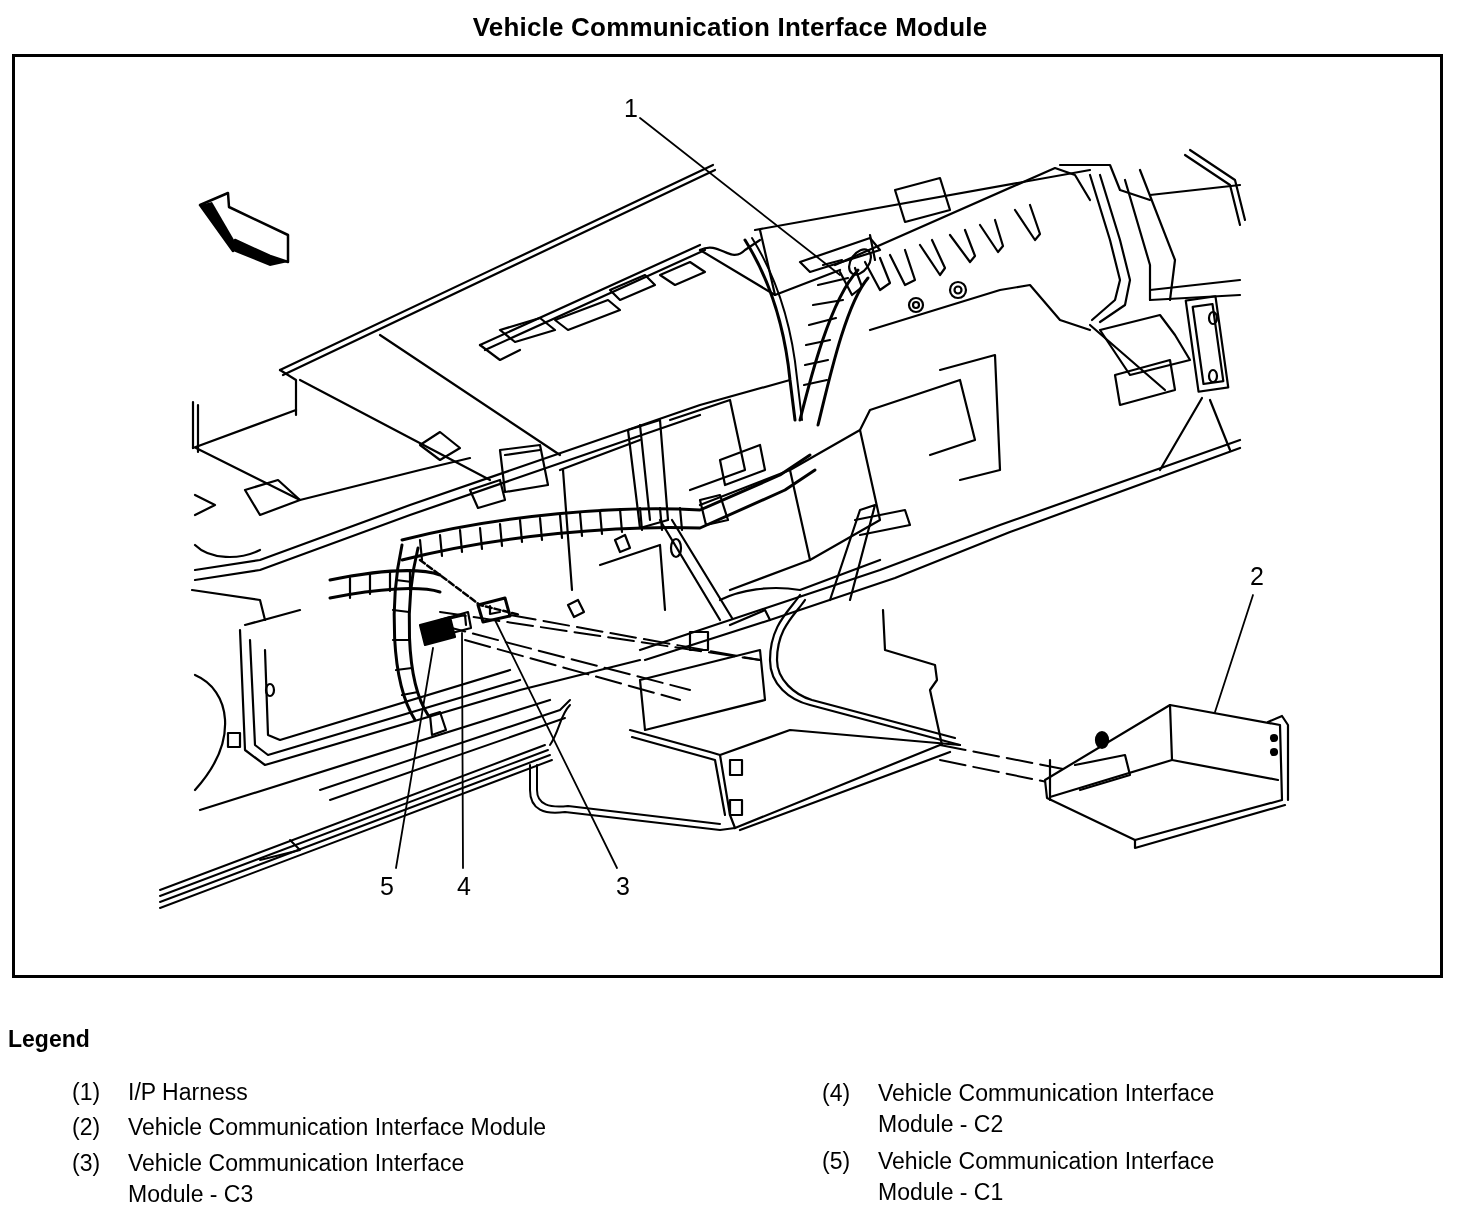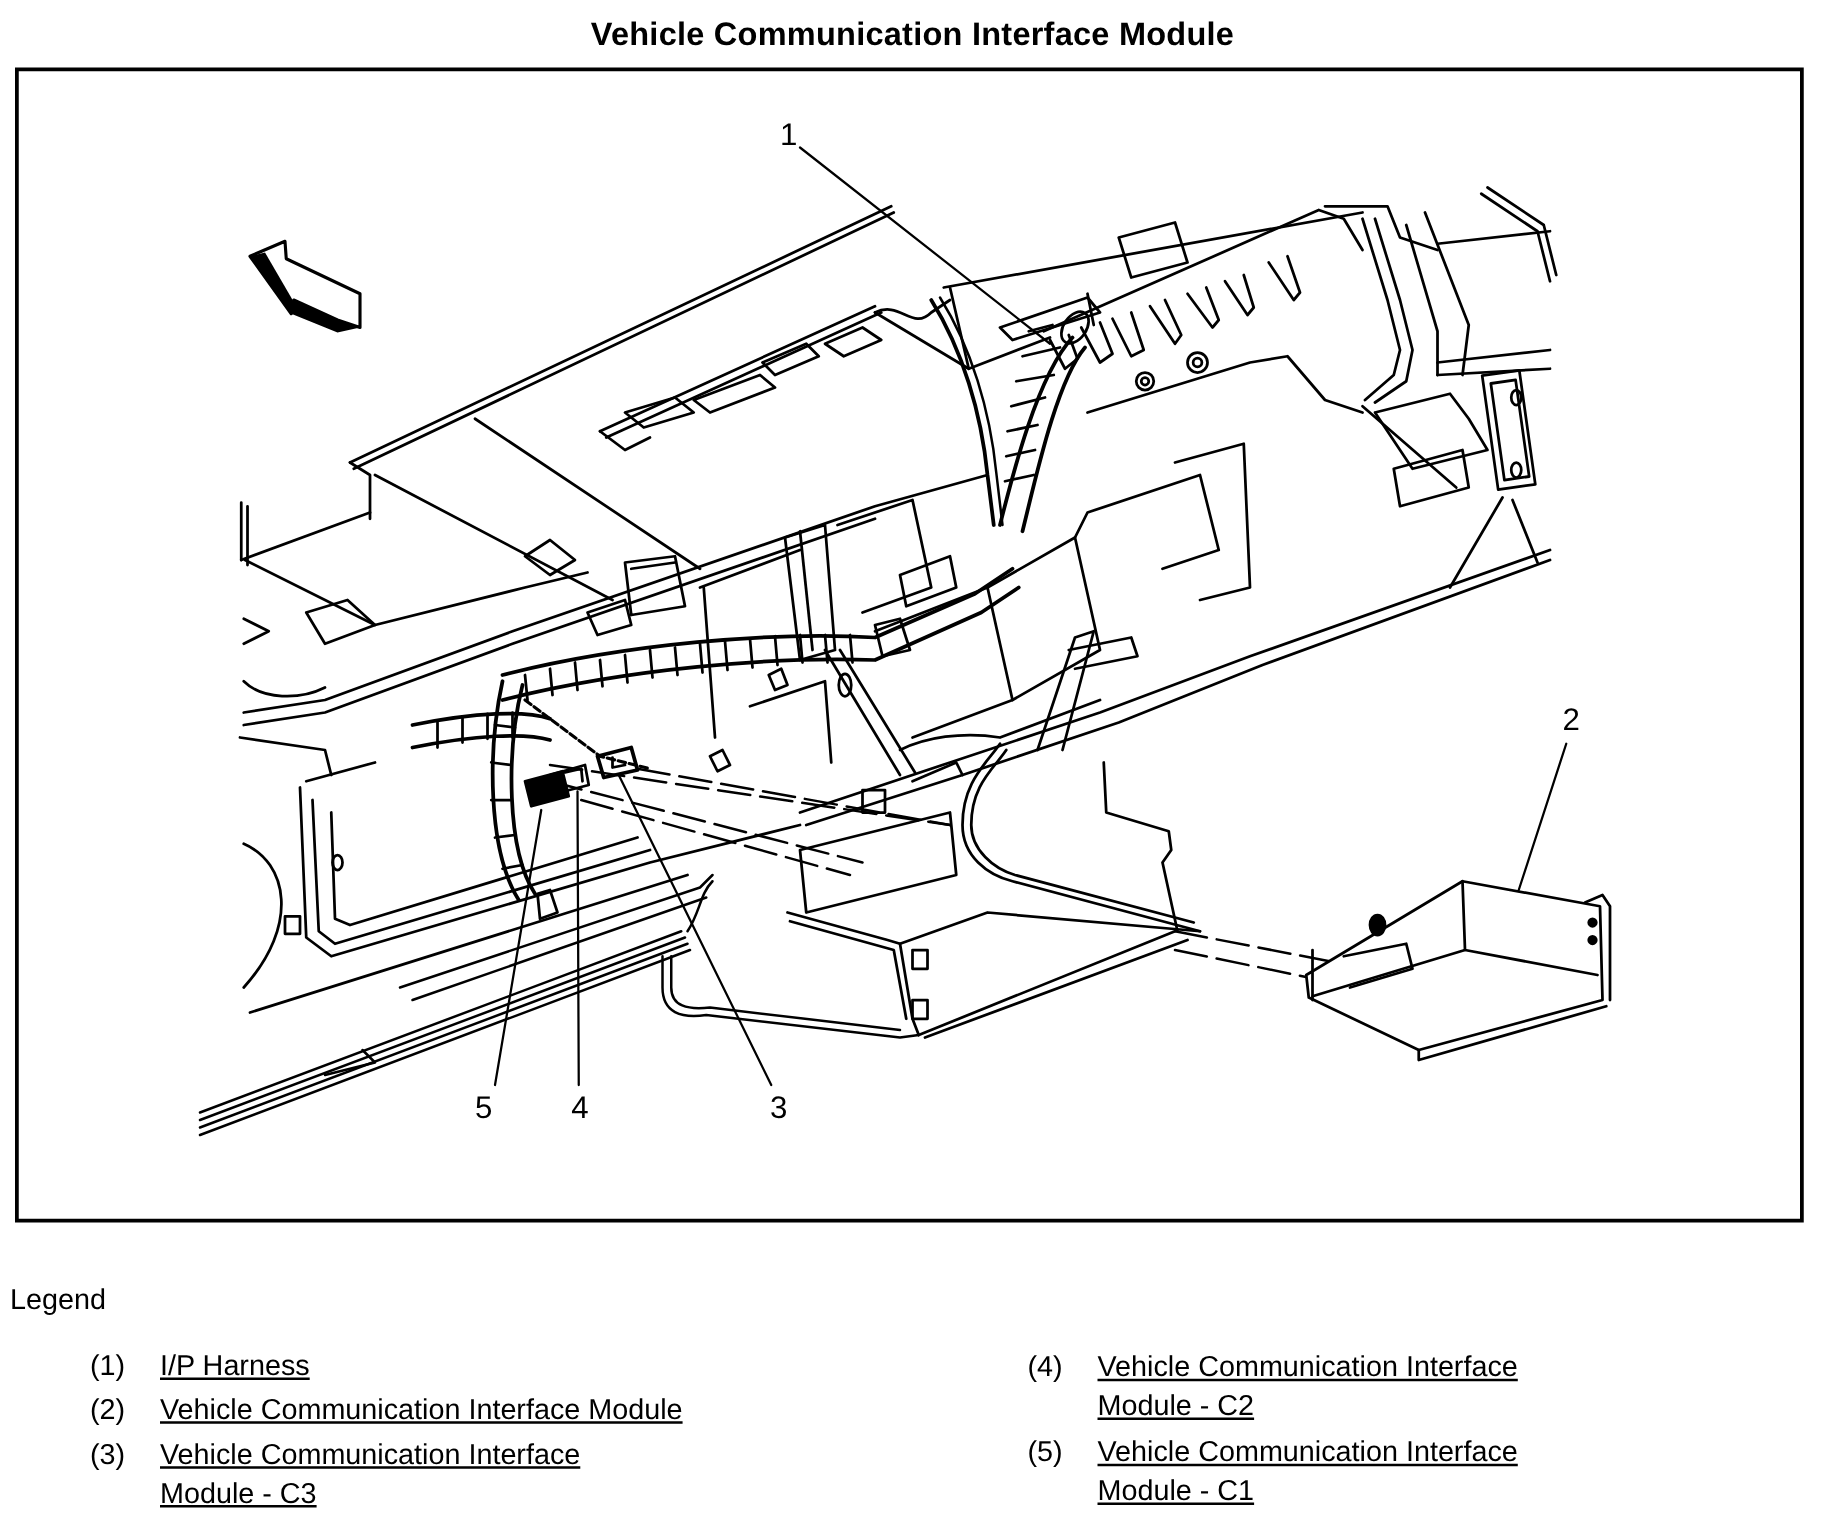--- a/index.html
+++ b/index.html
@@ -4,24 +4,24 @@
   <style>
     html, body { margin: 0; padding: 0; background: #ffffff; }
     body { width: 1472px; height: 1214px; position: relative; overflow: hidden;
            font-family: "Liberation Sans", sans-serif; color: #000; }
     .title { position: absolute; left: 0; width: 1460px; top: 12px; text-align: center;
              font-weight: bold; font-size: 26px; letter-spacing: 0.2px; }
     .frame { position: absolute; left: 12px; top: 54px; width: 1425px; height: 918px;
              border: 3px solid #000; box-sizing: content-box; }
     svg.art { position: absolute; left: 0; top: 0; }
     .callout { position: absolute; font-size: 25px; font-weight: normal; }
-    .legend-title { position: absolute; left: 8px; top: 1026px; font-weight: normal; font-size: 23px; }
+    .legend-title { position: absolute; left: 8px; top: 1026px; font-weight: bold; font-size: 23px; }
     .legend-item { position: absolute; font-size: 23px; line-height: 31px; display: flex; }
     .legend-item .num { width: 56px; }
-    .legend-item .txt { white-space: pre-line; text-decoration: underline; }
+    .legend-item .txt { white-space: pre-line; }
   </style>
 </head>
 <body>
 
 <div class="title">Vehicle Communication Interface Module</div>
 
 <div class="frame"></div>
 
 <svg class="art" width="1472" height="1000" viewBox="0 0 1472 1000" fill="none" stroke="#000" stroke-width="2.2" stroke-linejoin="round" stroke-linecap="round">
 

